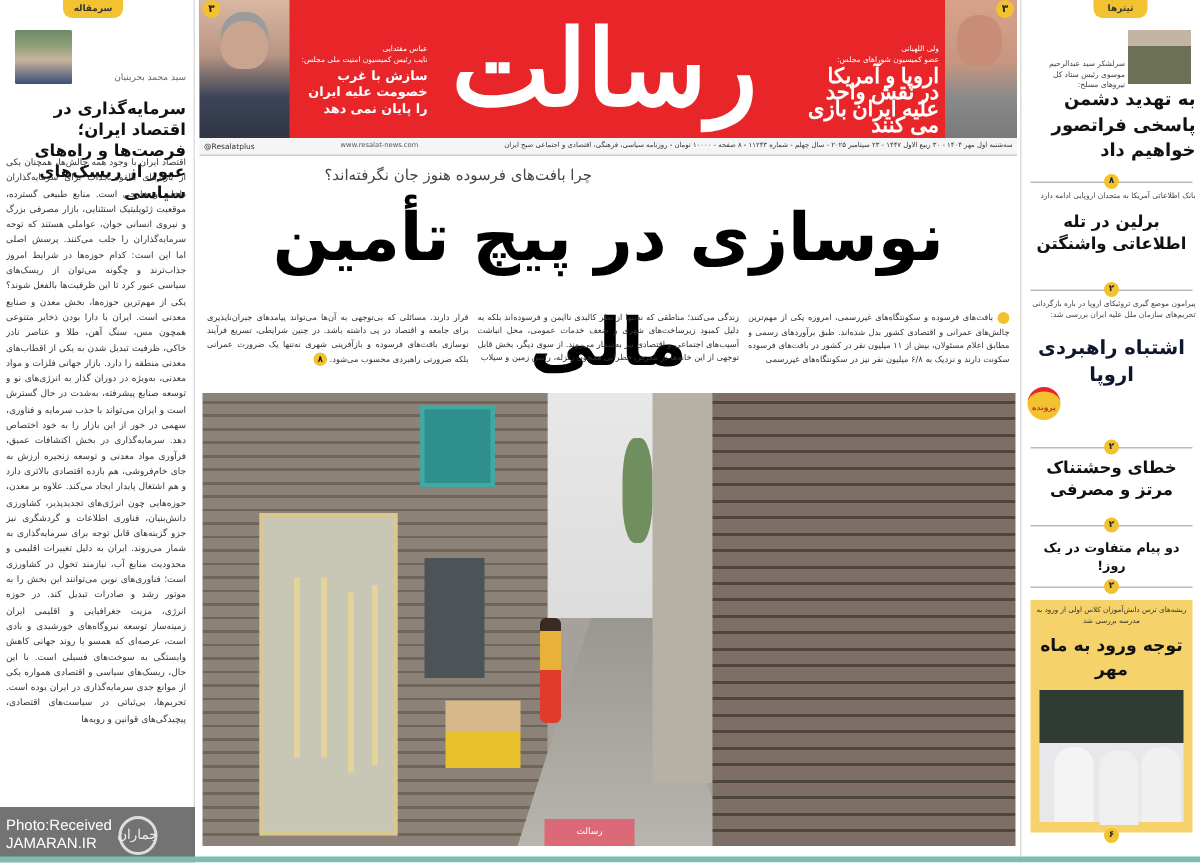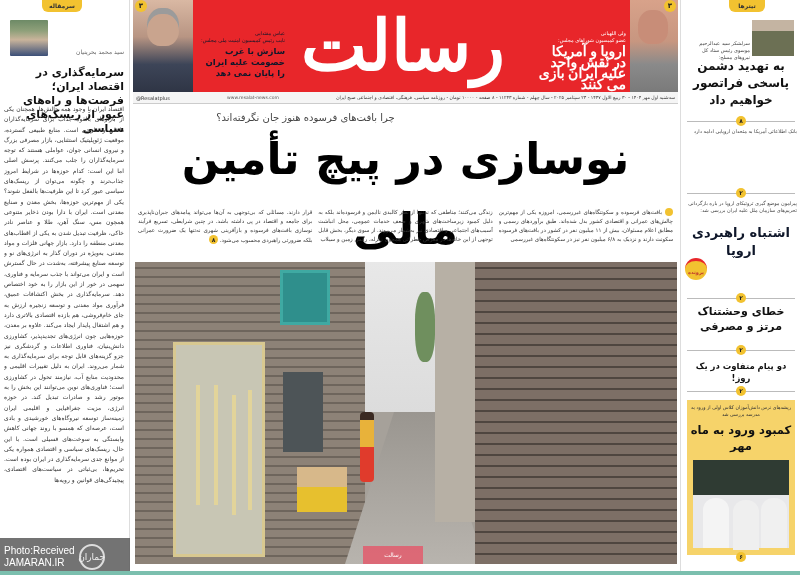--- a/index.html
+++ b/index.html
@@ -15,21 +15,21 @@
   .left-col .body { position: absolute; left: 4px; top: 104px; width: 120px; height: 420px; font-size: 6px; line-height: 10.3px; color: #333; text-align: justify; overflow: hidden; }
 
   .watermark { position: absolute; left: 0; top: 538px; width: 130px; height: 37px; background: rgba(90,90,90,0.85); color: #fff; display: flex; flex-direction: row-reverse; align-items: center; justify-content: flex-end; padding-left: 4px; gap: 4px; direction: ltr; }
   .watermark .logo { width: 26px; height: 26px; border: 2px solid #ddd; border-radius: 50%; display:flex; align-items:center; justify-content:center; font-size: 9px; color: #eee; font-weight:normal; }
   .watermark .wm-text { display:flex; flex-direction: column; font-family: "Liberation Sans", sans-serif; font-size: 10px; line-height: 12px; text-align: left; }
 
   
   .masthead { position: absolute; left: 133px; top: 0; width: 545px; height: 92px; background: #e8262a; overflow: hidden; }
   .mast-left-person { position: absolute; left: 0; top: 0; width: 60px; height: 92px; background: linear-gradient(180deg,#d9b8a3 0%, #b89583 40%, #3d4558 70%, #2f3545 100%); }
   .mast-left-person::after { content:""; position:absolute; left:14px; top:8px; width:32px; height:38px; background:#c9a48e; border-radius:45% 45% 40% 40%; box-shadow: inset 0 6px 0 #9b9b9b; }
-  .mast-left-text { position: absolute; left: 62px; top: 30px; width: 90px; color:#0f172a; text-align:right; }
+  .mast-left-text { position: absolute; left: 62px; top: 30px; width: 90px; color:#ffffff; text-align:right; }
   .mast-left-text .small { font-size: 5px; line-height: 7px; }
   .mast-left-text .big { font-size: 8.5px; font-weight: bold; line-height: 11px; margin-top: 2px; }
   .mast-right-person { position: absolute; right: 0; top: 0; width: 48px; height: 92px; background: linear-gradient(180deg,#d8a28a 0%, #c79680 45%, #8a8a8a 70%, #7a7a7a 100%); }
   .mast-right-person::after { content:""; position:absolute; left:8px; top:10px; width:30px; height:34px; background:#c88d78; border-radius:45% 45% 40% 40%; }
   .mast-right-text { position: absolute; right: 52px; top: 30px; width: 90px; color:#fff; text-align:right; }
   .mast-right-text .small { font-size: 5px; line-height: 7px; }
   .mast-right-text .big { font-size: 14px; font-weight: bold; line-height: 11px; margin-top: 2px; font-family: Liberation Serif, serif; }
   .badge-num { position: absolute; top: 0; width: 12px; height: 12px; border-radius: 50%; background: #f2c230; color: #222; font-size: 7px; font-weight: bold; text-align: center; line-height: 12px; }
   .logo-title { position: absolute; left: 150px; top: 2px; width: 240px; height: 88px; color: #fff; font-family: "DejaVu Serif", serif; font-size: 70px; font-weight: bold; text-align: center; line-height: 88px; letter-spacing: -2px; }
 
@@ -59,21 +59,21 @@
   .main-photo .wall-right { position:absolute; left:340px; top:0; width:202px; height:302px; background: repeating-linear-gradient(0deg, #7d6f66 0px, #7d6f66 9px, #4f4640 9px, #4f4640 11px); }
   .main-photo .boy { position:absolute; left:225px; top:150px; width:14px; height:70px; background: linear-gradient(180deg,#3b2a22 0 12%, #e8b23a 12% 50%, #e03b2c 50% 100%); border-radius: 4px; }
   .main-photo .crates { position:absolute; left:162px; top:205px; width:50px; height:45px; background: linear-gradient(180deg,#d7b88a 0 45%, #e7c02e 45% 100%); }
   .main-photo .photo-label { position:absolute; left:228px; top:284px; width:60px; height:18px; background: rgba(232,80,100,0.75); color:#fff; font-size:6px; text-align:center; line-height:18px; }
 
   
   .right-col { position: absolute; left: 680px; top: 0; width: 120px; height: 575px; background: #fff; border-left: 1px solid #ddd; }
   .right-col .tag { position:absolute; left:48px; top:0; width:36px; height:12px; background:#f2c230; color:#333; font-size:6px; font-weight:bold; text-align:center; line-height:12px; border-radius: 0 0 6px 6px; }
   .right-col .general-photo { position:absolute; right:6px; top:20px; width:42px; height:36px; background: linear-gradient(180deg,#c4b4a2 0 30%, #6c7054 30% 100%); }
   .right-col .general-caption { position:absolute; right:50px; top:40px; width:64px; font-size:5px; color:#444; text-align:right; line-height:7px; }
-  .right-col .h1 { position:absolute; left:4px; top:58px; width:112px; font-size:12px; font-weight:bold; color:#111; text-align:center; line-height:17px; }
+  .right-col .h1 { position:absolute; left:4px; top:58px; width:112px; font-size:12px; font-weight:bold; color:#111; line-height:17px; }
   .right-col .sep { position:absolute; left:6px; width:108px; height:1px; background:#bbb; }
   .right-col .num { position:absolute; left:55px; width:10px; height:10px; border-radius:50%; background:#f2c230; color:#222; font-size:6px; font-weight:bold; text-align:center; line-height:10px; }
   .right-col .small { position:absolute; left:4px; width:112px; font-size:5px; color:#444; text-align:right; line-height:7px; }
   .right-col .h2 { position:absolute; left:4px; width:112px; font-size:11px; font-weight:bold; color:#111; text-align:center; line-height:15px; }
   .right-col .h3 { position:absolute; left:4px; width:112px; font-size:13px; font-weight:bold; color:#0f172a; text-align:center; line-height:18px; }
   .right-col .h4 { position:absolute; left:4px; width:112px; font-size:8.5px; font-weight:bold; color:#111; text-align:center; line-height:12px; }
   .right-col .analysis-badge { position:absolute; left:4px; top:258px; width:22px; height:22px; border-radius:50%; background:#f2c230; color:#c0392b; font-size:5px; font-weight:bold; text-align:center; line-height:22px; border-top: 3px solid #e8262a; }
   .right-col .school-box { position:absolute; left:6px; top:400px; width:108px; height:155px; background:#f6d36a; }
   .right-col .school-box .cap { position:absolute; left:3px; top:4px; width:102px; font-size:4.8px; color:#333; text-align:center; line-height:7px; }
   .right-col .school-box .title { position:absolute; left:3px; top:22px; width:102px; font-size:11.5px; font-weight:bold; color:#111; text-align:center; line-height:16px; }
@@ -153,40 +153,41 @@
 
   <div class="right-col">
     <div class="tag">تیترها</div>
     <div class="general-photo"></div>
     <div class="general-caption">سرلشکر سید عبدالرحیم موسوی رئیس ستاد کل نیروهای مسلح:</div>
     <div class="h1">به تهدید دشمن پاسخی فراتصور خواهیم داد</div>
     <div class="sep" style="top:121px;"></div>
     <div class="num" style="top:116px;">۸</div>
 
     <div class="small" style="top:128px;">بانک اطلاعاتی آمریکا به متحدان اروپایی ادامه دارد</div>
+    <div class="h2" style="top:140px;">برلین در تله اطلاعاتی واشنگتن</div>
     <div class="sep" style="top:193px;"></div>
     <div class="num" style="top:188px;">۲</div>
 
     <div class="small" style="top:200px;">پیرامون موضع گیری تروئیکای اروپا در باره بازگردانی تحریم‌های سازمان ملل علیه ایران بررسی شد:</div>
     <div class="h3" style="top:224px;">اشتباه راهبردی اروپا</div>
     <div class="analysis-badge">پرونده</div>
     <div class="sep" style="top:298px;"></div>
     <div class="num" style="top:293px;">۲</div>
 
     <div class="h2" style="top:304px;">خطای وحشتناک مرتز و مصرفی</div>
     <div class="sep" style="top:350px;"></div>
     <div class="num" style="top:345px;">۲</div>
 
     <div class="h4" style="top:360px;">دو پیام متفاوت در یک روز!</div>
     <div class="sep" style="top:391px;"></div>
     <div class="num" style="top:386px;">۲</div>
 
     <div class="school-box">
       <div class="cap">ریشه‌های ترس دانش‌آموزان کلاس اولی از ورود به مدرسه بررسی شد</div>
-      <div class="title">کمبود ورود به ماه مهر</div>
+      <div class="title">توجه ورود به ماه مهر</div>
       <div class="img"></div>
     </div>
     <div class="num bottom-num">۶</div>
   </div>
 
   <div class="watermark">
     <div class="logo">جماران</div>
     <div class="wm-text">
       <span>Photo:Received</span>
       <span>JAMARAN.IR</span>

